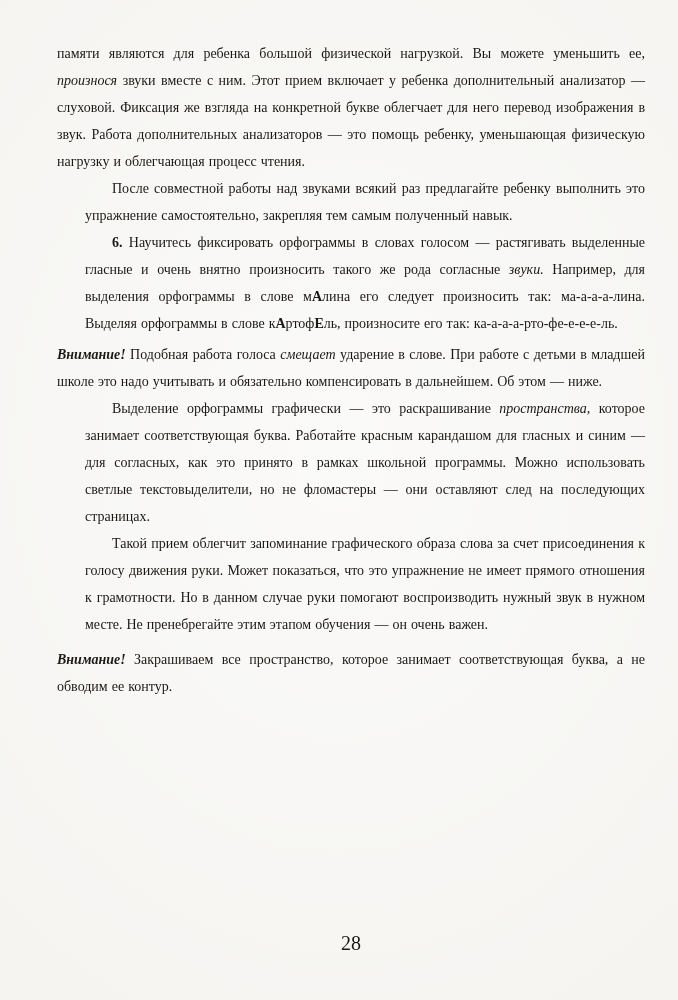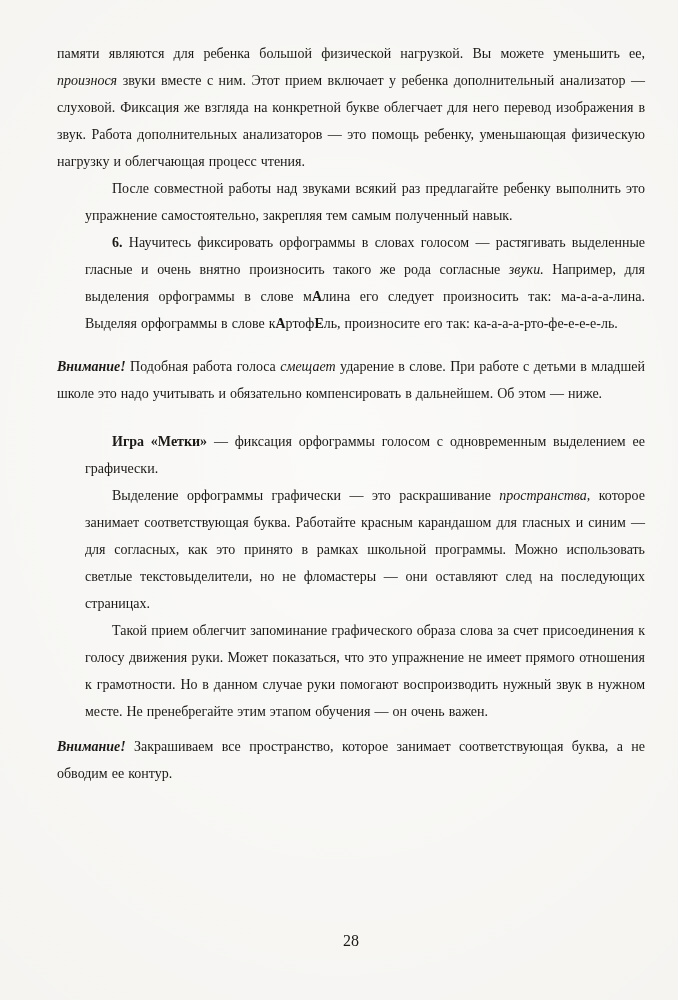--- a/index.html
+++ b/index.html
@@ -29,45 +29,44 @@
   .text-body {
     width: 588px;
   }
   .para {
     font-size: 14px;
     line-height: 27px;
     text-align: justify;
     word-spacing: 0.5px;
   }
   .para.indent { text-indent: 27px; margin-left: 28px; }
-  .para.gap-small { margin-top: 16px; }
+  .para.gap-small { margin-top: 4px; }
   .para.gap-medium { margin-top: 8px; }
   .para.gap-large { margin-top: 21px; }
   .run-n { font-style: normal; font-weight: normal; }
   .run-i { font-style: italic; }
   .run-b { font-weight: bold; }
   .run-bi { font-weight: bold; font-style: italic; }
   .page-number {
     position: absolute;
     left: 57px;
     width: 588px;
     top: 932px;
     text-align: center;
-    font-size: 16px;
+    font-size: 20px;
     color: var(--ink);
   }
 </style>
 </head>
 <body>
 
 <div class="page">
   <div class="text-body" id="text-body">
       <p class="para"><span class="run-n">памяти являются для ребенка большой физической нагрузкой. Вы можете уменьшить ее, </span><span class="run-i">произнося</span><span class="run-n"> звуки вместе с ним. Этот прием включает у ребенка дополнительный анализатор — слуховой. Фиксация же взгляда на конкретной букве облегчает для него перевод изображения в звук. Работа дополнительных анализаторов — это помощь ребенку, уменьшающая физическую нагрузку и облегчающая процесс чтения.</span></p>
       <p class="para indent"><span class="run-n">После совместной работы над звуками всякий раз предлагайте ребенку выполнить это упражнение самостоятельно, закрепляя тем самым полученный навык.</span></p>
       <p class="para indent"><span class="run-b">6.</span><span class="run-n"> Научитесь фиксировать орфограммы в словах голосом — растягивать выделенные гласные и очень внятно произносить такого же рода согласные </span><span class="run-i">звуки.</span><span class="run-n"> Например, для выделения орфограммы в слове м</span><span class="run-b">А</span><span class="run-n">лина его следует произносить так: ма-а-а-а-лина. Выделяя орфограммы в слове к</span><span class="run-b">А</span><span class="run-n">ртоф</span><span class="run-b">Е</span><span class="run-n">ль, произносите его так: ка-а-а-а-рто-фе-е-е-е-ль.</span></p>
       <p class="para gap-small"><span class="run-bi">Внимание!</span><span class="run-n"> Подобная работа голоса </span><span class="run-i">смещает</span><span class="run-n"> ударение в слове. При работе с детьми в младшей школе это надо учитывать и обязательно компенсировать в дальнейшем. Об этом — ниже.</span></p>
-      <p class="para indent gap-large"><span class="run-b">Игра «Метки»</span><span class="run-n"> — фиксация орфограммы голосом с одновременным выделением ее графически.</span></p>
       <p class="para indent"><span class="run-n">Выделение орфограммы графически — это раскрашивание </span><span class="run-i">пространства,</span><span class="run-n"> которое занимает соответствующая буква. Работайте красным карандашом для гласных и синим — для согласных, как это принято в рамках школьной программы. Можно использовать светлые текстовыделители, но не фломастеры — они оставляют след на последующих страницах.</span></p>
       <p class="para indent"><span class="run-n">Такой прием облегчит запоминание графического образа слова за счет присоединения к голосу движения руки. Может показаться, что это упражнение не имеет прямого отношения к грамотности. Но в данном случае руки помогают воспроизводить нужный звук в нужном месте. Не пренебрегайте этим этапом обучения — он очень важен.</span></p>
       <p class="para gap-medium"><span class="run-bi">Внимание!</span><span class="run-n"> Закрашиваем все пространство, которое занимает соответствующая буква, а не обводим ее контур.</span></p>
     </div>
   <div class="page-number">28</div>
 </div>
 
 </body></html>

